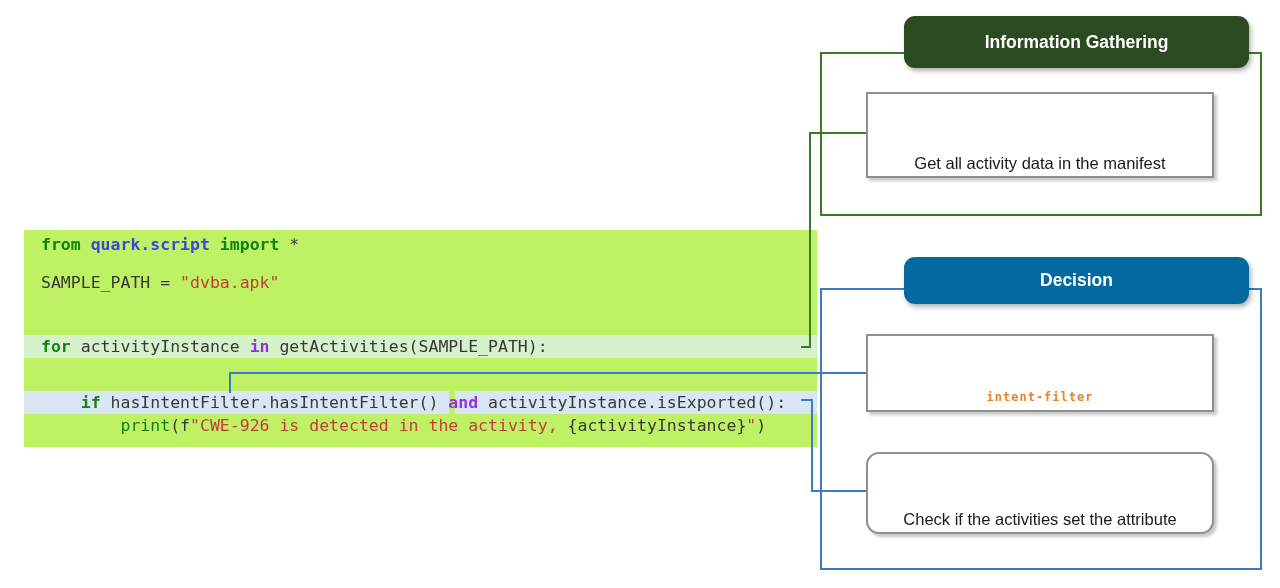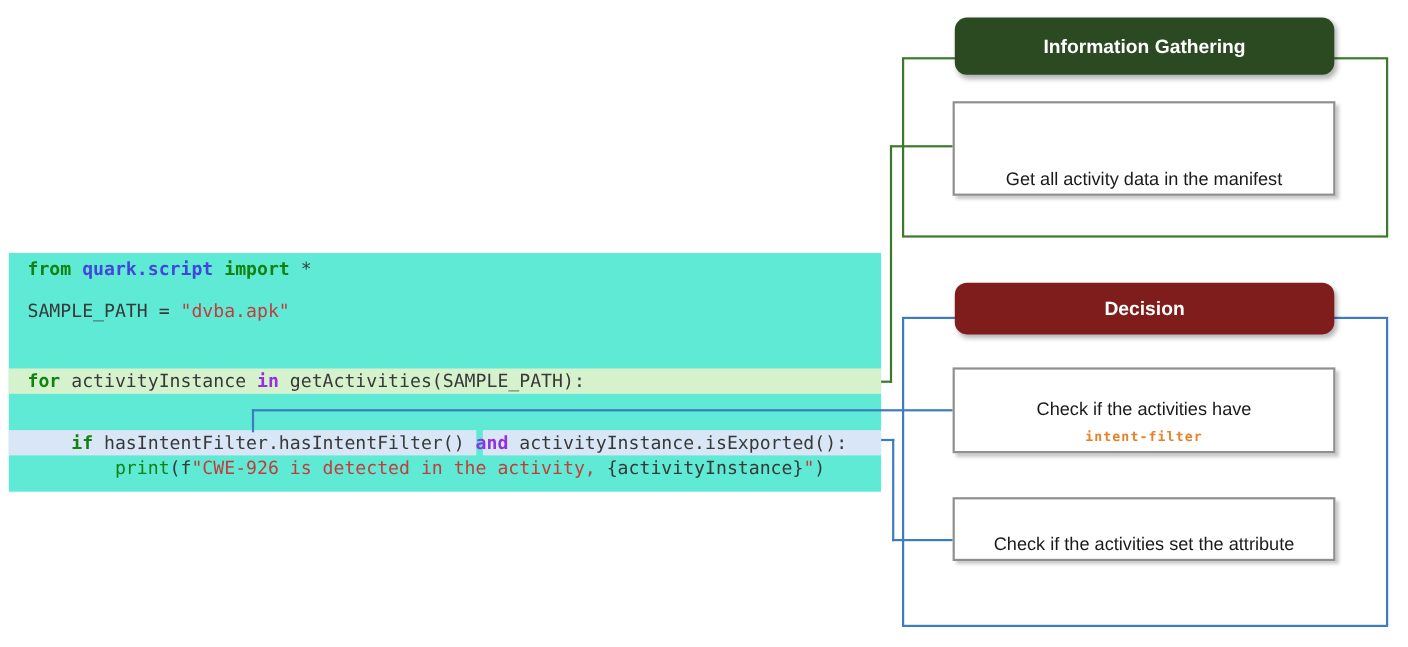--- a/index.html
+++ b/index.html
@@ -1,21 +1,21 @@
 <!DOCTYPE html>
 <html><head>
 <meta charset="utf-8">
 <style>
   html,body{margin:0;padding:0;}
   body{width:1280px;height:588px;background:#ffffff;position:relative;overflow:hidden;
        font-family:"Liberation Sans",sans-serif;}
   .abs{position:absolute;}
 
   
-  .code-panel{left:8px;top:230px;width:793px;height:217px;background:#5eead4;}
+  .code-panel{left:24px;top:230px;width:793px;height:217px;background:#bef264;}
   .band{position:absolute;height:23px;}
   .band-green{background:#d5f2cd;left:0;right:0;top:105px;}
   .band-blue-1{background:#d9e6f6;left:0;width:425px;top:161px;}
   .band-blue-2{background:#d9e6f6;left:431px;right:0;top:161px;}
   .code-line{position:absolute;left:0;right:0;padding-left:17px;white-space:pre;
              font-family:"DejaVu Sans Mono",monospace;font-size:16.5px;line-height:22px;color:#383838;}
   .cl-1{top:4px;}
   .cl-2{top:42px;}
   .cl-3{top:106px;}
   .cl-4{top:162px;}
@@ -40,31 +40,31 @@
   .b-b-v {left:811px;top:399px;width:2px;height:93px;}
   .b-b-h2{left:811px;top:490px;width:57px;height:2px;}
 
   
   .frame{position:absolute;box-sizing:border-box;background:transparent;z-index:1;}
   .frame-green{left:820px;top:52px;width:442px;height:164px;border:2px solid #3b7a2a;}
   .frame-blue{left:820px;top:288px;width:442px;height:282px;border:2px solid #3e7cc1;}
 
   
   .hdr{display:flex;align-items:center;justify-content:center;color:#ffffff;font-weight:bold;
-       font-size:17.5px;border-radius:11px;z-index:3;box-shadow:2px 3px 5px rgba(0,0,0,0.30);}
+       font-size:17.5px;border-radius:11px;z-index:3;box-shadow:2px 3px 5px rgba(0,0,0,0.30);margin-left:36px;}
   .hdr-info{left:868px;top:16px;width:345px;height:52px;background:#2c4a22;}
-  .hdr-decision{left:868px;top:257px;width:345px;height:47px;background:#7f1d1d;}
+  .hdr-decision{left:868px;top:257px;width:345px;height:47px;background:#0369a1;}
 
   
   .wbox{box-sizing:border-box;background:#ffffff;border:2px solid #8f8f8f;z-index:2;
         display:flex;flex-direction:column;align-items:center;justify-content:flex-end;
         text-align:center;font-size:16.5px;color:#1a1a1a;box-shadow:3px 3px 3px rgba(0,0,0,0.22);}
   .wbox-info{left:866px;top:92px;width:348px;height:86px;}
   .wbox-d1{left:866px;top:334px;width:348px;height:78px;}
-  .wbox-d2{left:866px;top:452px;width:348px;height:58px;}
+  .wbox-d2{left:866px;top:452px;width:348px;height:82px;border-radius:13px;}
   .wbox .row{line-height:25px;}
   .code-orange{font-family:"DejaVu Sans Mono",monospace;font-weight:bold;color:#e7822b;
                font-size:12px;letter-spacing:1px;}
 </style>
 </head>
 <body>
 
 <div class="abs code-panel">
   <div class="band band-green"></div>
   <div class="band band-blue-1"></div>
@@ -98,18 +98,17 @@
 </div>
 <div class="abs wbox wbox-info">
   <div class="row">Get all activity data in the manifest</div>
 </div>
 
 <div class="frame frame-blue"></div>
 <div class="abs hdr hdr-decision">
   <span>Decision</span>
 </div>
 <div class="abs wbox wbox-d1">
-  <div class="row">Check if the activities have</div>
   <div class="row code-orange">intent-filter</div>
 </div>
 <div class="abs wbox wbox-d2">
   <div class="row">Check if the activities set the attribute</div>
 </div>
 
 </body></html>

